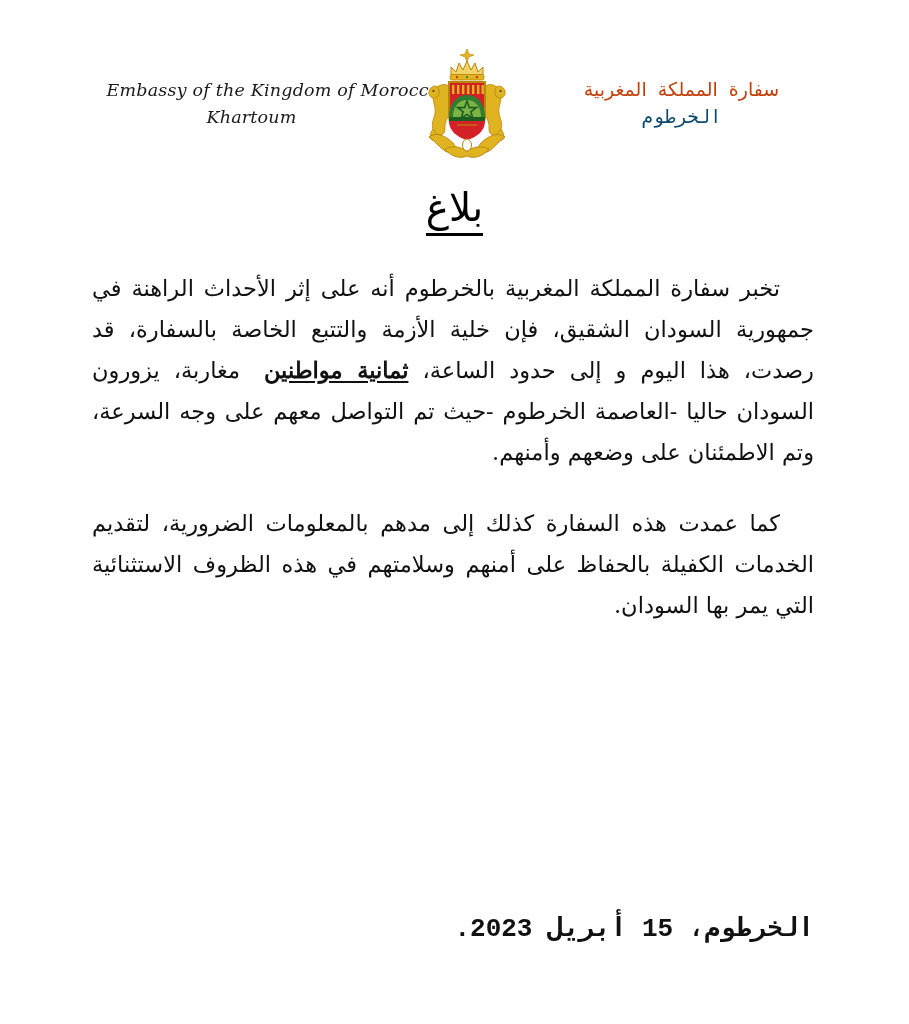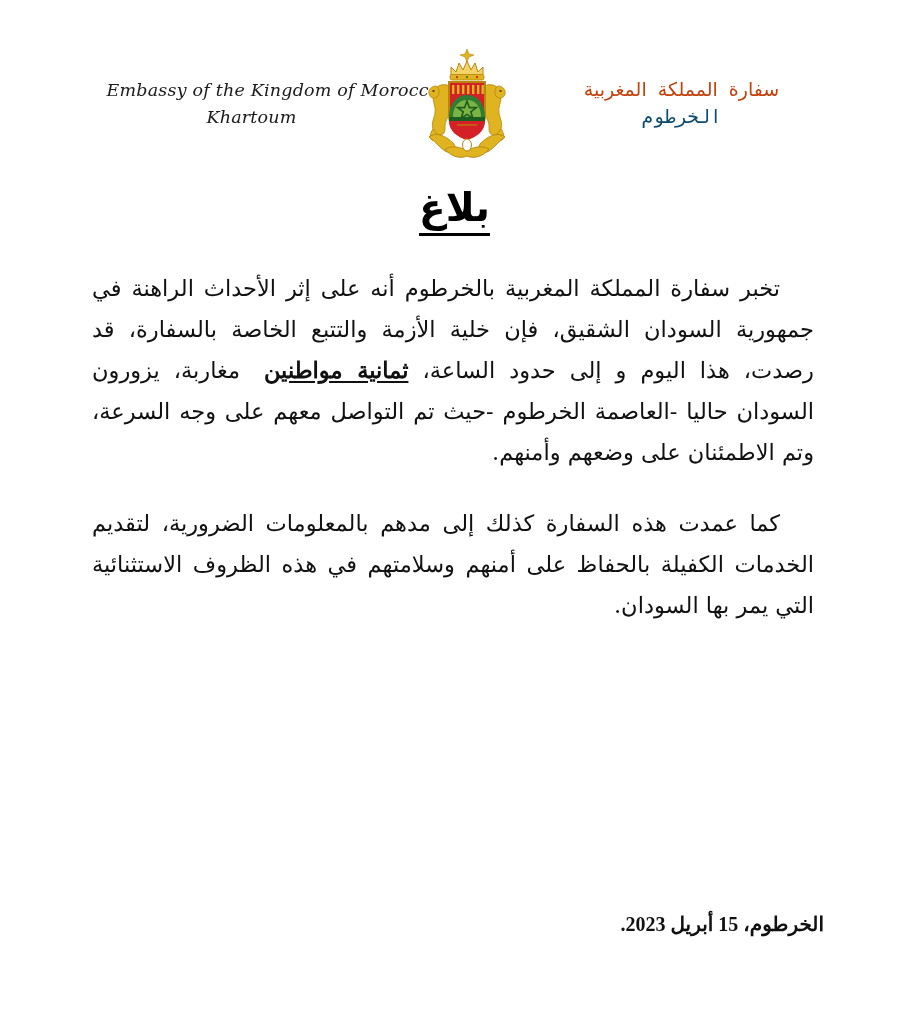--- a/index.html
+++ b/index.html
@@ -83,21 +83,21 @@
     position: absolute;
     top: 186px;
     left: 0;
     width: 909px;
     text-align: center;
     direction: rtl;
   }
   .doc-title span {
     font-family: "DejaVu Sans", "Liberation Sans", sans-serif;
     font-size: 39px;
-    font-weight: bold;
+    font-weight: normal;
     color: #000000;
     border-bottom: 3px solid #000000;
     padding-bottom: 3px;
     line-height: 1.15;
   }
 
   
   .body-wrap {
     position: absolute;
     top: 268px;
@@ -120,26 +120,26 @@
   p.p3 { margin-bottom: 0; }
 
   .b { font-weight: normal; margin-top: 44px; }
   .bu { font-weight: bold; text-decoration: underline; text-underline-offset: 3px; margin-left: 10px; }
   .lat { direction: ltr; unicode-bidi: embed; }
 
   
   .date-line {
     position: absolute;
     top: 912px;
-    right: 85px;
+    right: 95px;
     width: 722px;
     direction: rtl;
     text-align: right;
-    font-family: Liberation Serif, serif;
-    font-size: 20px;
+    font-family: Liberation Mono, monospace;
+    font-size: 26px;
     font-weight: bold;
     color: #111111;
   }
 </style>
 </head>
 <body>
 
 <div id="page">
 
   <div class="letterhead">

